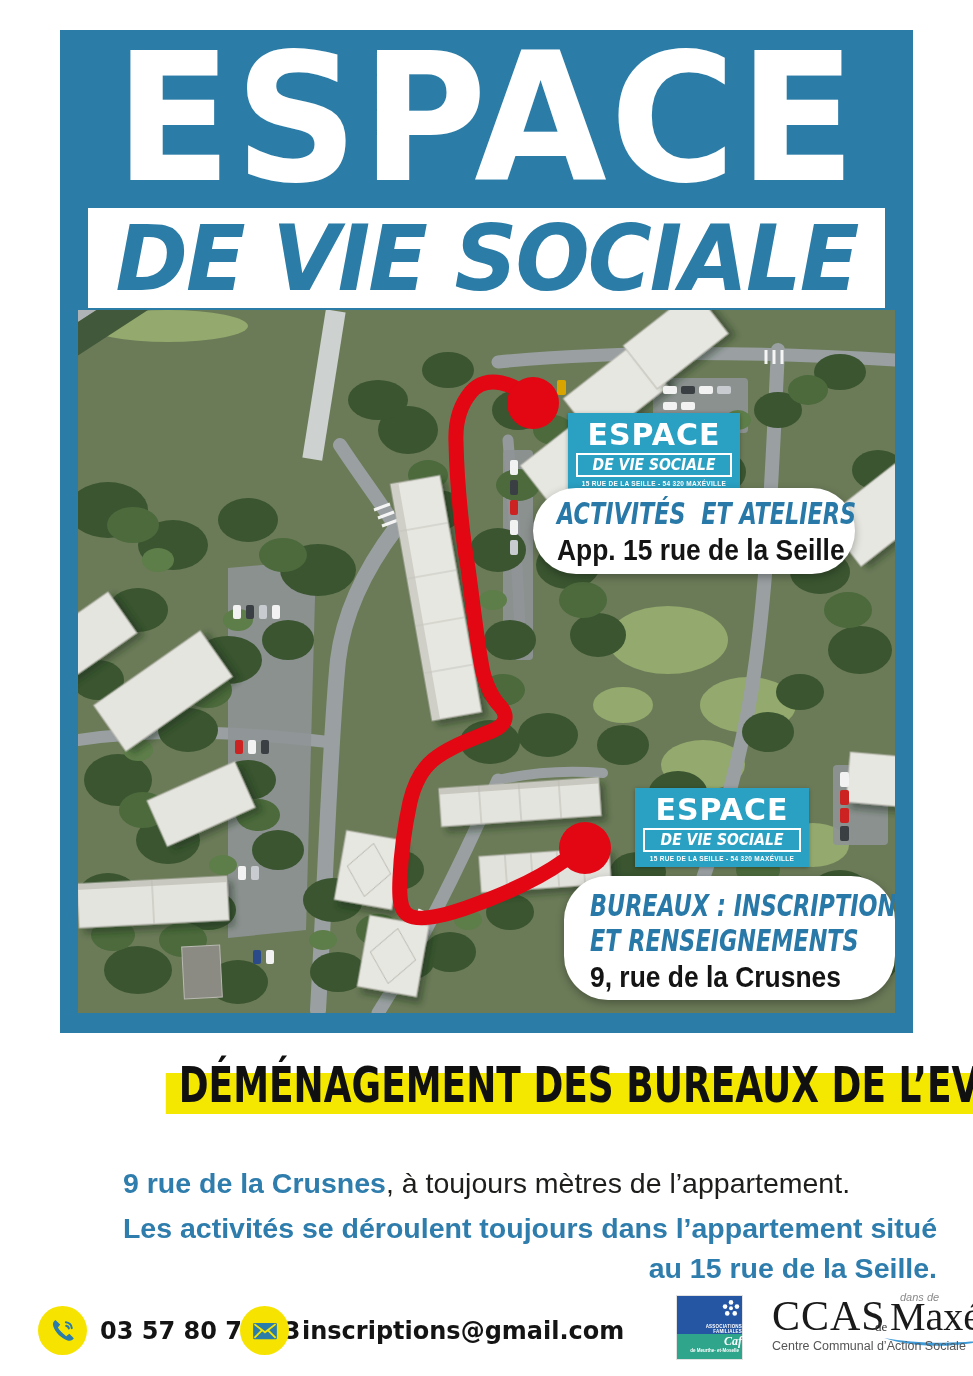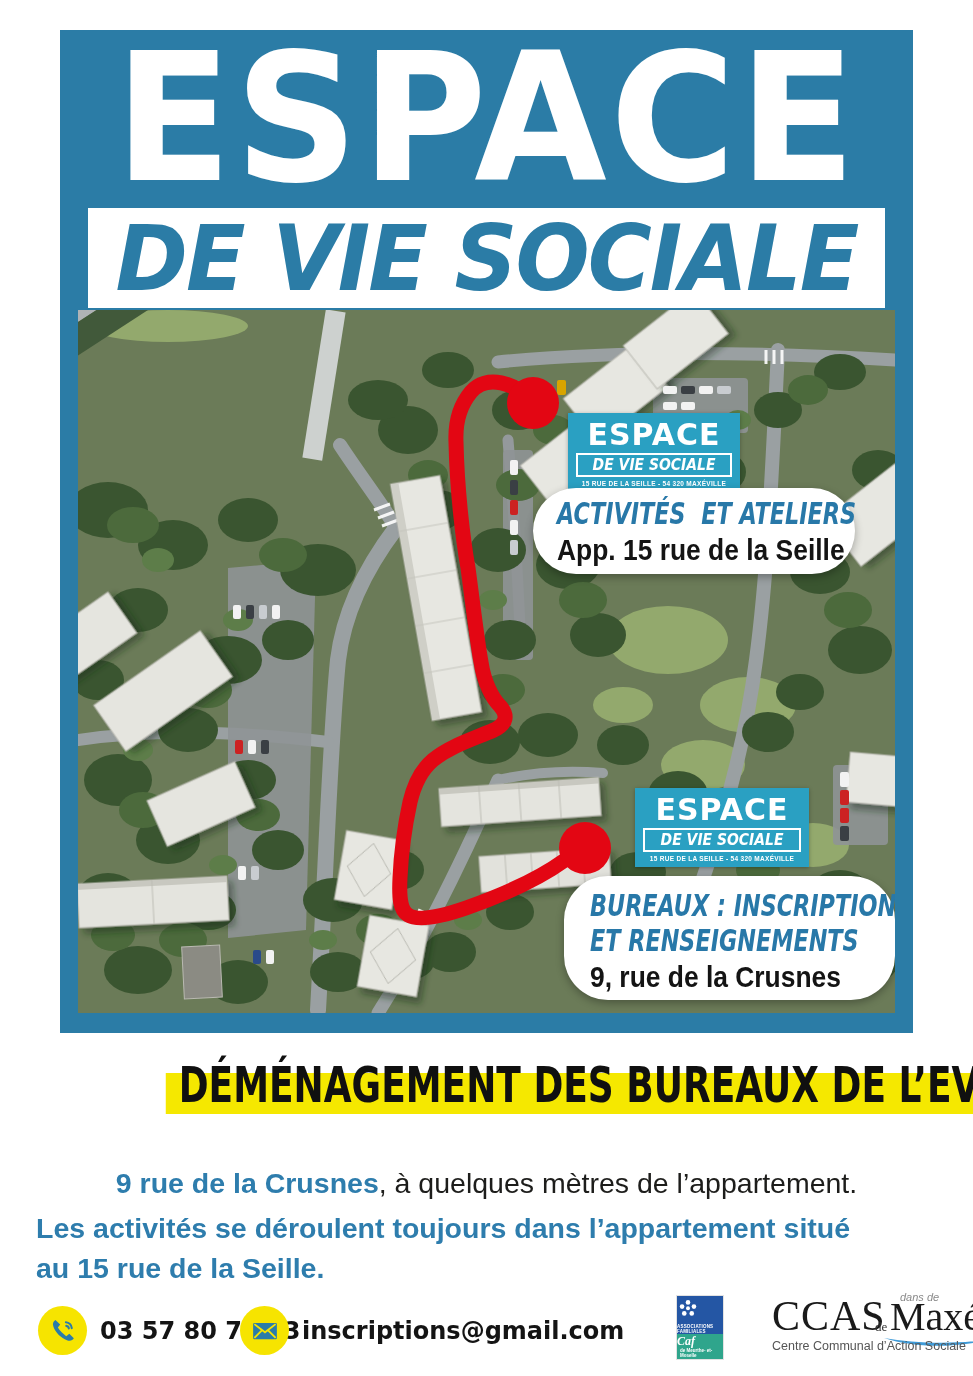--- a/index.html
+++ b/index.html
@@ -37,32 +37,32 @@
            display:inline-block;transform:scaleX(.88);transform-origin:left center;white-space:pre;}
 
   
   .headline{position:absolute;left:0;top:1056px;width:973px;text-align:center;}
   .headline .hl{display:inline-block;transform:scaleX(.72);transform-origin:center;
         font-family:"DejaVu Sans",sans-serif;font-weight:bold;font-size:50px;line-height:58px;color:#101010;
         background:linear-gradient(to bottom, rgba(0,0,0,0) 30%, #f5e800 30%);padding:0 18px;white-space:nowrap;}
   .para1{position:absolute;left:36px;top:1122px;width:901px;margin:0;text-align:center;
         font-size:28.5px;line-height:41px;color:#1d1d1b;}
   .para1 .blue{color:#2e7dad;font-weight:bold;}
-  .para2{position:absolute;left:36px;top:1208px;width:901px;margin:0;text-align:left;
+  .para2{position:absolute;left:36px;top:1208px;width:901px;margin:0;text-align:right;
         font-weight:bold;font-size:28.5px;line-height:40px;color:#2e7dad;}
 
   
   .contact{position:absolute;top:1306px;display:flex;align-items:center;gap:13px;}
   #c-phone{left:38px;}
   #c-mail{left:240px;}
   .bubble{width:49px;height:49px;border-radius:50%;background:#f6e400;display:flex;align-items:center;justify-content:center;flex:0 0 auto;}
   .cv{font-family:"DejaVu Sans",sans-serif;font-weight:bold;font-size:24px;color:#141414;white-space:nowrap;}
 
-  .caf{position:absolute;left:677px;top:1296px;width:46px;height:63px;display:flex;flex-direction:column;
-       text-align:left;box-shadow:0 0 0 1px #e2e2e2;}
+  .caf{position:absolute;left:677px;top:1296px;width:65px;height:63px;display:flex;flex-direction:column;
+       text-align:right;box-shadow:0 0 0 1px #e2e2e2;}
   .caf-top{background:#2456a4;color:#fff;flex:1;padding-top:2px;}
   .caf-assoc{font-size:4.5px;line-height:5px;font-weight:bold;letter-spacing:.2px;}
   .caf-bot{background:#2fa58c;color:#fff;height:26px;padding-top:1px;}
   .caf-name{font-family:"Liberation Serif",serif;font-weight:bold;font-style:italic;font-size:12px;line-height:12px;display:block;}
   .caf-dept{font-size:4.5px;line-height:5px;font-weight:bold;display:block;padding:1px 3px 0;}
 
   .ccas{position:absolute;left:728px;top:1293px;width:232px;height:62px;color:#1a1a1a;margin-left:44px;}
   .ccas-acr{position:absolute;left:0;top:2px;font-family:"Liberation Serif",serif;font-size:42px;line-height:42px;font-weight:normal;letter-spacing:1px;}
   .ccas-de{position:absolute;left:103px;top:26px;font-family:"Liberation Serif",serif;font-size:13px;color:#333;}
   .ccas-villede{position:absolute;left:128px;top:-2px;font-style:italic;font-size:11px;color:#8a8a8a;}
@@ -357,21 +357,21 @@
       <span class="t">ET RENSEIGNEMENTS</span><br>
       <span class="s">9, rue de la Crusnes</span>
     </div>
   </div>
 
   <div class="headline">
     <span class="hl">DÉMÉNAGEMENT DES BUREAUX DE L’EVS</span>
   </div>
   <p class="para1">
     <br>
-    <strong class="blue">9 rue de la Crusnes</strong><span>, à quelques mètres de l’appartement.</span>
+    <strong class="blue">9 rue de la Crusnes</strong><span>, à toujours mètres de l’appartement.</span>
   </p>
   <p class="para2">
     <span>Les activités se déroulent toujours dans l’appartement situé</span><br>
     <span>au 15 rue de la Seille.</span>
   </p>
 
   <div class="contact" id="c-phone">
     <span class="bubble">
       <svg width="28" height="28" viewBox="0 0 24 24">
         <path d="M5.5 2.5 C3.6 3.6 2.8 5.6 3.8 8.4 C5.6 13.4 10.4 18.2 15.4 20 C18.2 21 20.2 20.2 21.3 18.3 L17.4 14.4 L14.8 16.4 C12.2 14.8 9.3 11.9 7.6 9.1 L9.6 6.5 Z" fill="#2b7ca8"></path>

